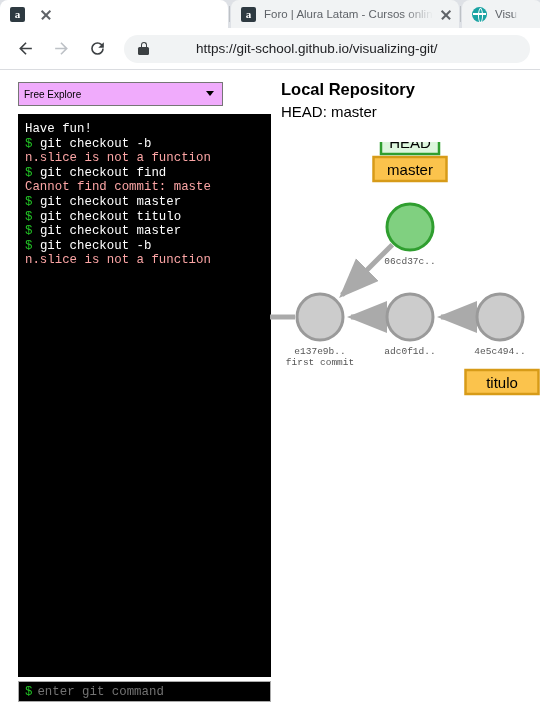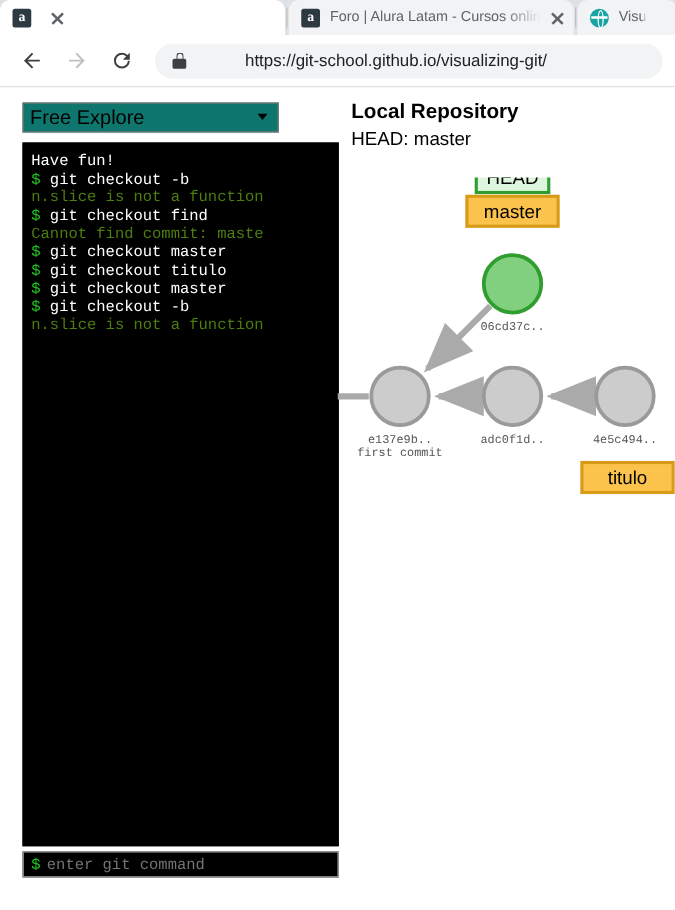--- a/index.html
+++ b/index.html
@@ -168,23 +168,23 @@
   
   #left-col {
     position: absolute;
     left: 18px; top: 12px;
     width: 253px;
   }
   #level-select {
     width: 205px;
     height: 24px;
     font-family: "Liberation Sans", sans-serif;
-    font-size: 16px;
+    font-size: 10px;
     color: #000000;
-    background: #0f766e;
+    background: #f0abfc;
     border: 1px solid #767676;
     border-radius: 0;
     padding: 0 20px 0 5px;
     -webkit-appearance: none;
     appearance: none;
     position: relative;
   }
   #select-wrap { position: relative; width: 205px; }
   #select-arrow {
     position: absolute;
@@ -204,21 +204,21 @@
     border: 1px solid #000000;
     padding: 7px 6px 0 6px;
     font-family: "Liberation Mono", monospace;
     font-size: 12.4px;
     line-height: 14.6px;
     overflow: hidden;
     position: relative;
   }
   .term-line { white-space: pre; }
   .term-line.cmd    { color: #ffffff; }
-  .term-line.err    { color: #4d7c0f; }
+  .term-line.err    { color: #fca5a5; }
   .term-line.header { color: #ffffff; }
   .prompt { color: #22c425; }
 
   #term-input-row {
     margin-top: 4px;
     width: 253px;
     height: 21px;
     background: #000000;
     border: 1px solid #aaaaaa;
     display: flex;

